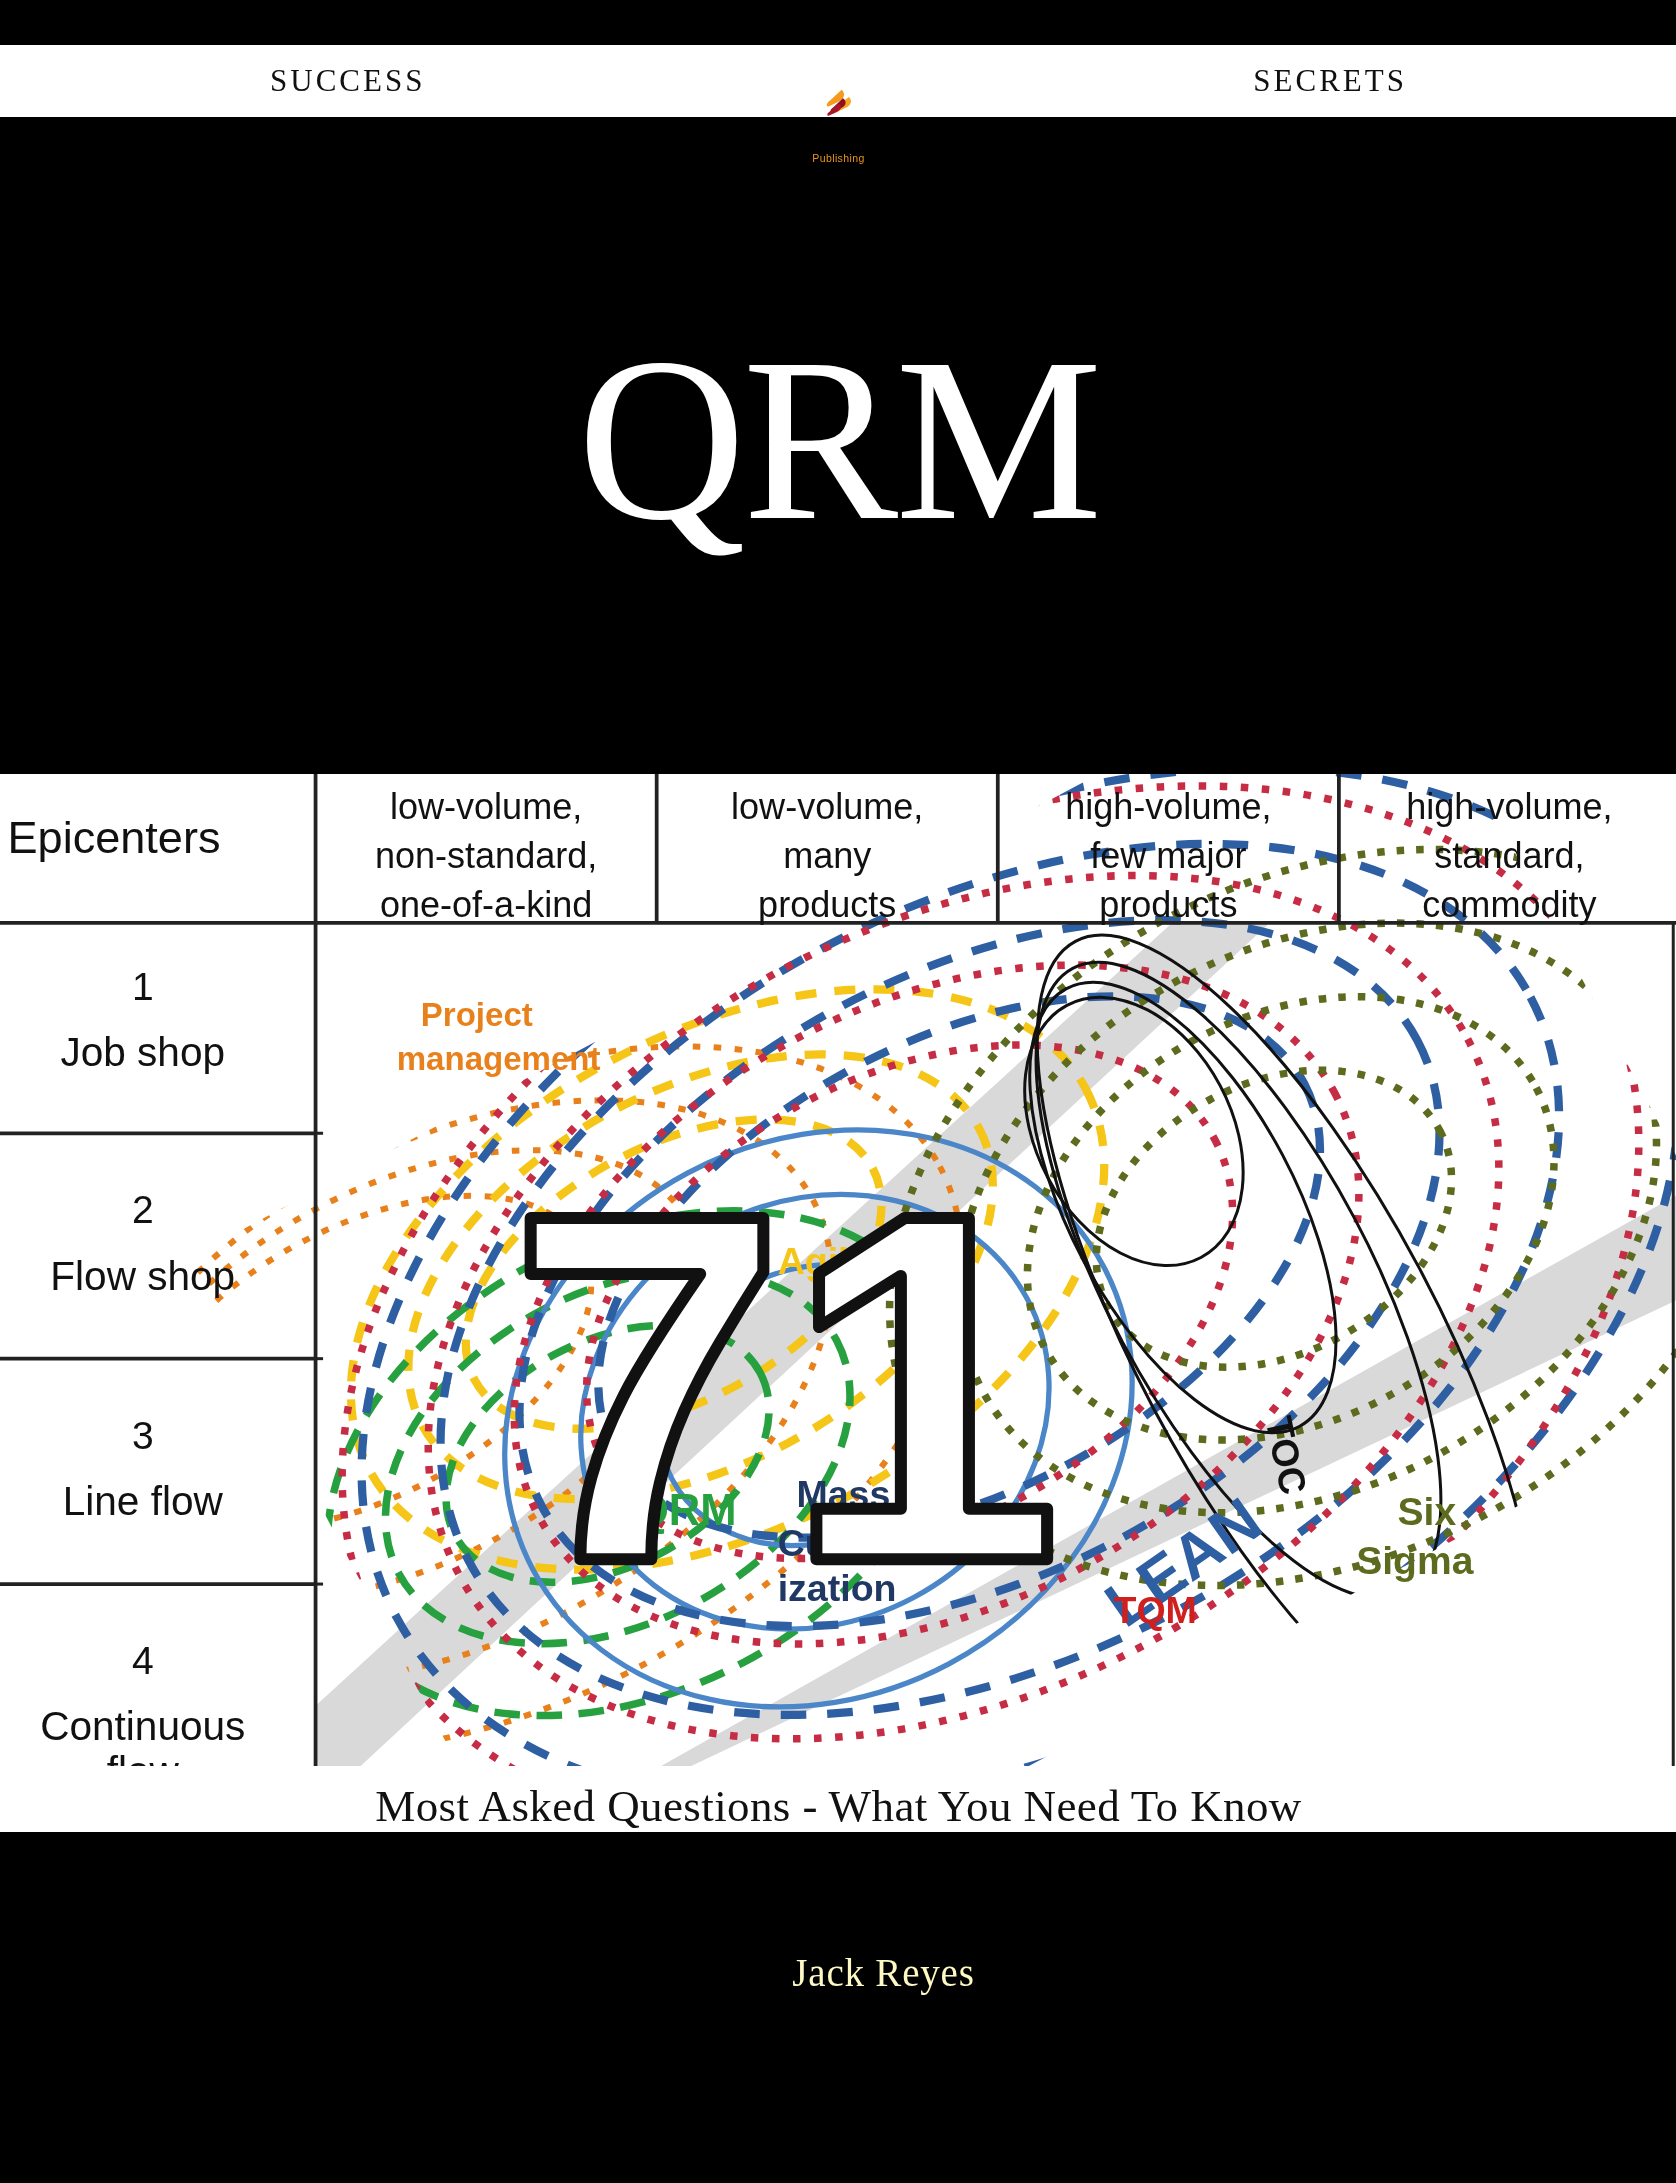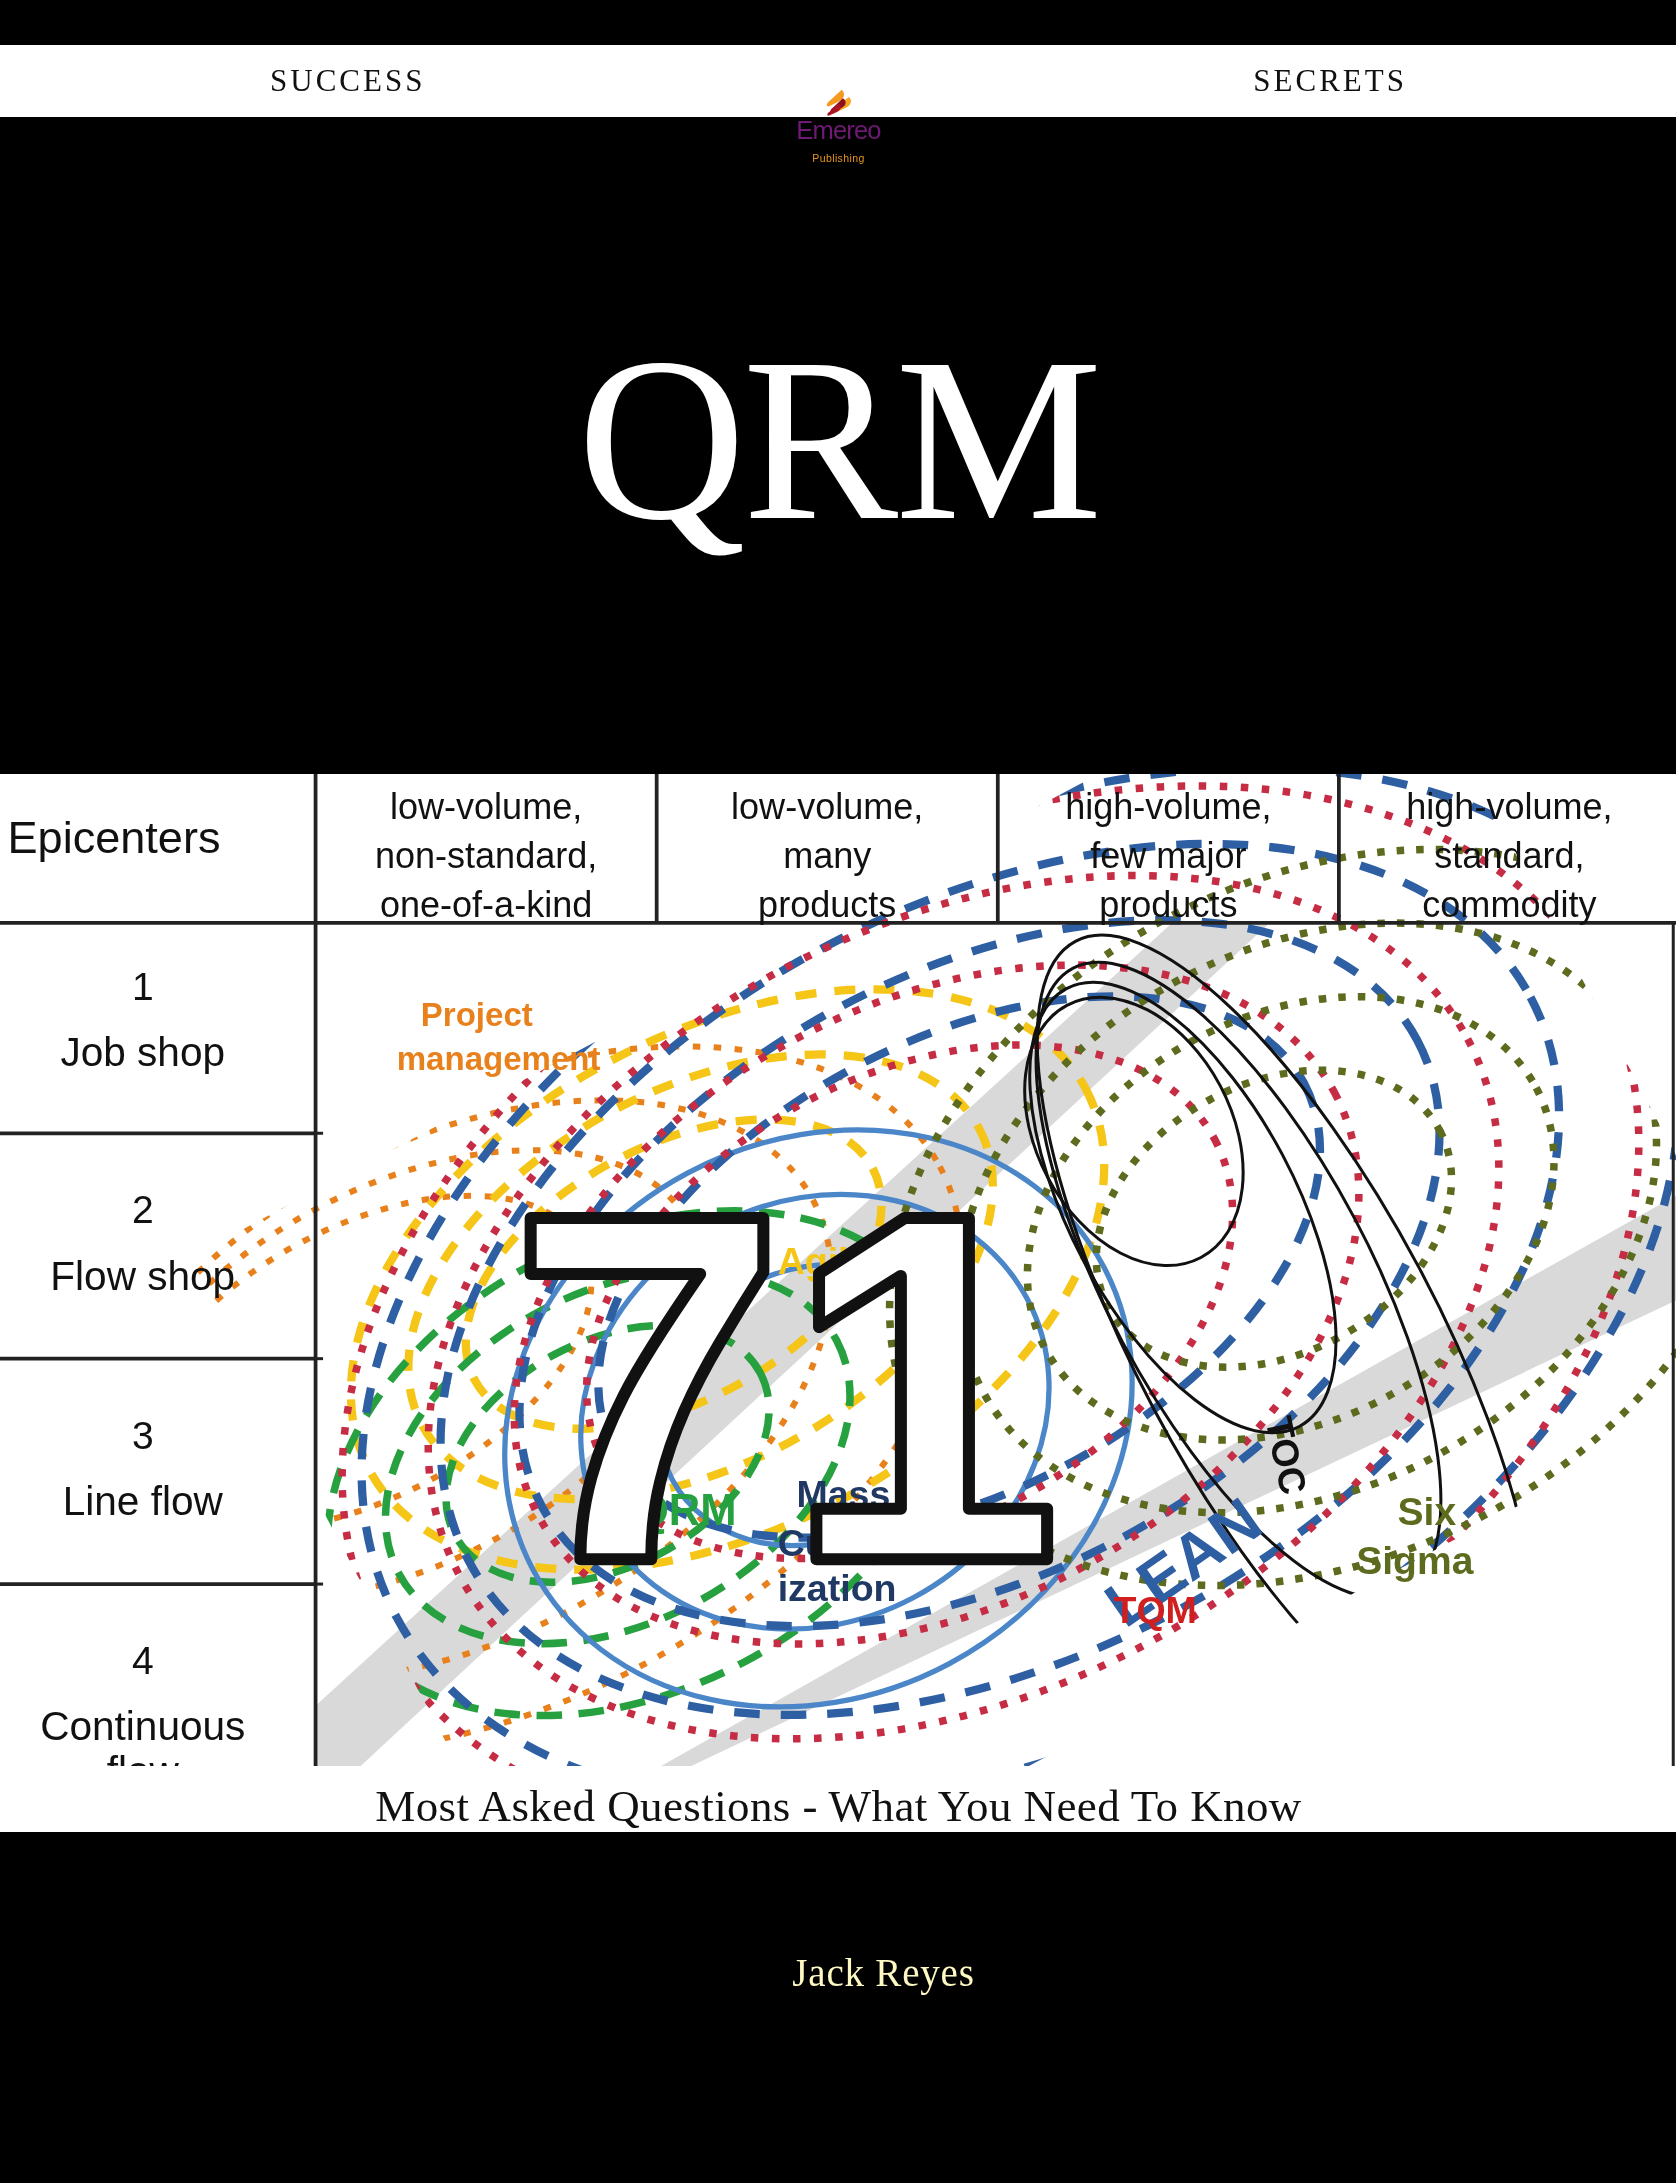--- a/index.html
+++ b/index.html
@@ -26,21 +26,21 @@
   .banner-right{position:absolute;right:270px;top:50%;transform:translateY(-50%);font-family:Liberation Serif, serif;}
 
   .logo-wrap{
     position:absolute;left:50%;top:44px;transform:translateX(-50%);
     width:150px;height:75px;
     display:flex;flex-direction:column;align-items:center;justify-content:flex-start;
   }
   .logo-mark{width:60px;height:35px;display:block;}
   .logo-name{
     font-family:"Liberation Sans", sans-serif;
-    font-size:25.5px;font-weight:400;color:#701a75;line-height:.95;
+    font-size:25.5px;font-weight:400;color:#000000;line-height:.95;
     letter-spacing:-0.8px;margin-top:-1.5px;
   }
   .logo-sub{
     font-family:"Liberation Sans", sans-serif;
     font-size:10.5px;color:#e8951c;letter-spacing:0.4px;margin-top:10px;
   }
 
   
   .title{
     position:absolute;left:0;top:323px;width:1677px;

